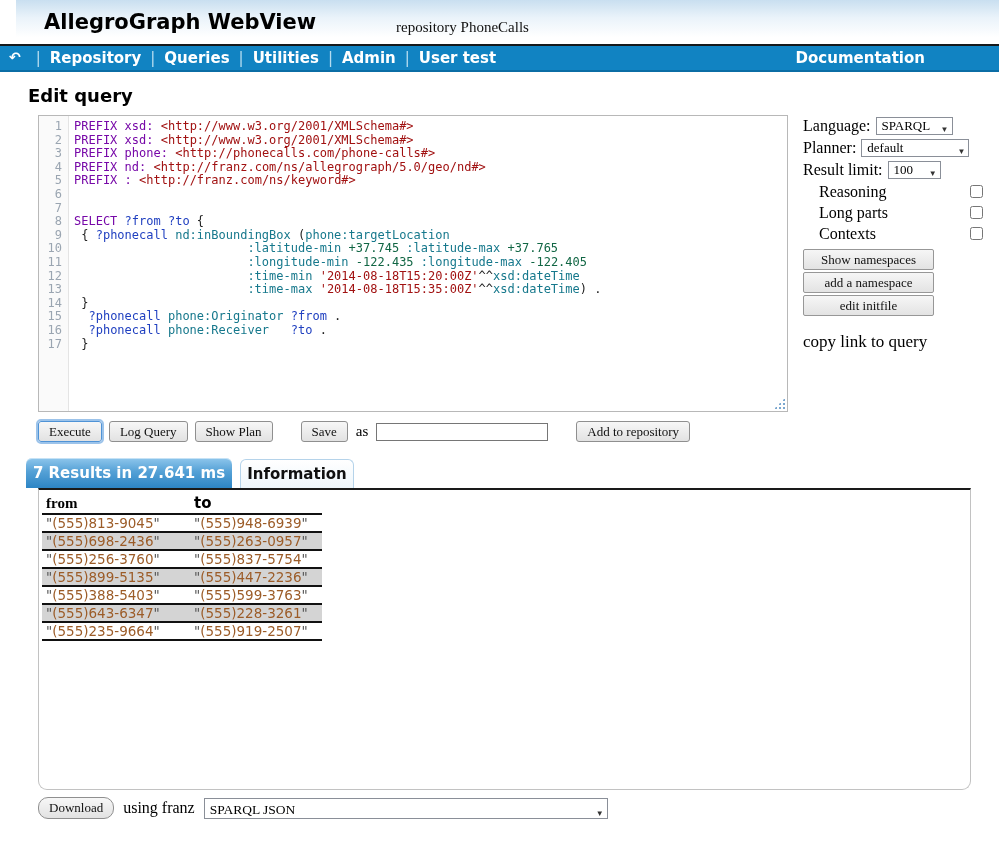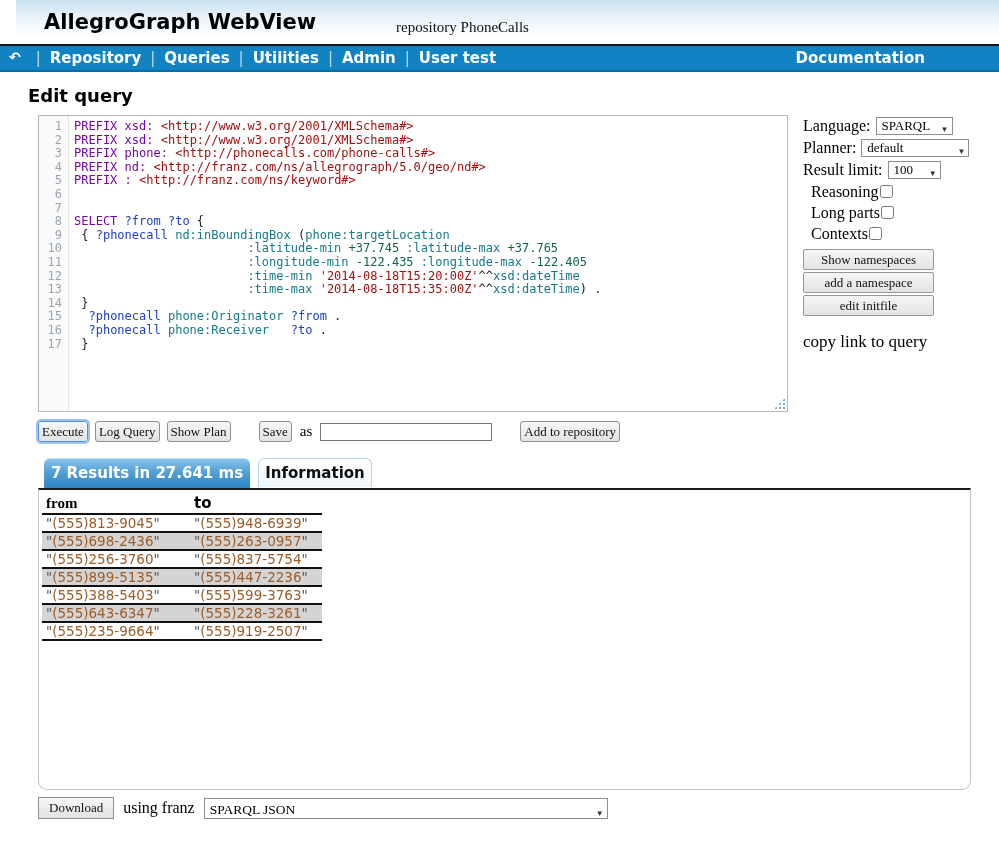--- a/index.html
+++ b/index.html
@@ -54,43 +54,43 @@
   
   .aside { position:absolute; left:803px; top:116px; width:196px; font-size:16px; color:#000; }
   .opt-row { display:flex; align-items:center; gap:5px; margin-bottom:3px; height:19px; }
   .sel { display:inline-flex; align-items:flex-end; justify-content:space-between;
          background:#fff; border:1px solid #8a8f98; height:18px; padding:0 3px 0 5px;
          font-size:13px; cursor:pointer; }
   .sel .arr { font-size:8px; color:#333; margin-left:4px; }
   .sel-lang   { width:77px; }
   .sel-plan   { width:108px; }
   .sel-limit  { width:53px; }
-  .opt-check { display:flex; align-items:center; gap:1px; margin:4px 8px; height:17px; }
+  .opt-check { display:flex; align-items:center; gap:1px; margin:4px 16px; height:17px;justify-content:space-between; }
   .opt-check input { width:13px; height:13px; margin:0; cursor:pointer; }
   .side-btns { margin-top:7px; }
   .side-btn { display:block; width:131px; height:21px; margin:0 0 2px 0;
               font:13px "Liberation Serif", serif; color:#111;
               background:linear-gradient(#f6f6f6,#e3e3e3); border:1px solid #979797;
               border-radius:2px; cursor:pointer; }
   .copylink { font-size:17px; margin-top:16px; cursor:pointer; }
 
   
   .toolbar { position:absolute; left:38px; top:421px; display:flex; align-items:center; gap:7px;
              font-size:13px; }
-  .toolbar button { font:13px "Liberation Serif", serif; color:#111; padding:2px 3px; height:21px;
+  .toolbar button { font:13px "Liberation Serif", serif; color:#111; padding:2px 10px; height:21px;
                     background:linear-gradient(#f7f7f7,#e2e2e2); border:1px solid #8f8f8f;
                     border-radius:3px; cursor:pointer; }
   .toolbar button.focused { border-color:#4f93d6; outline:2px solid #9cc3ea; outline-offset:0; }
   .as-label { font-size:15px; margin:0 1px; }
   .save-input { width:172px; height:18px; border:1px solid #767676; padding:1px 3px;
                 font:13px "Liberation Serif", serif; }
   .gap16 { width:14px; }
 
   
-  .tabs { position:absolute; left:44px; top:458px; display:flex; align-items:flex-start; z-index:2; }
+  .tabs { position:absolute; left:26px; top:458px; display:flex; align-items:center; z-index:2; }
   .tab { font:bold 15px "DejaVu Sans", sans-serif; text-align:center;
          border-radius:6px 6px 0 0; cursor:pointer; }
   .tab.active { width:206px; height:30px; line-height:30px; color:#fff;
                 background:linear-gradient(to bottom,#8ec6ec 0%,#55a1d6 45%,#2d85c5 100%);
                 box-shadow:inset 0 1px 0 rgba(255,255,255,.5); }
   .tab:not(.active) { width:114px; height:29px; line-height:28px; color:#101010; margin-left:8px;
                 background:linear-gradient(to bottom,#ffffff 0%,#eef6fb 100%);
                 border:1px solid #b5d3ea; border-bottom:none; }
 
   
@@ -103,21 +103,21 @@
   .results-table th:last-child  { width:132px; }
   .results-table td { font:13.5px "DejaVu Sans", sans-serif; color:#9c5c28;
                       padding:0 4px; height:16.5px; border-bottom:2px solid #111; }
   .results-table tr.alt { background:#d4d4d4; }
   .results-table .q { color:#555; }
 
   
   .dl { position:absolute; left:38px; top:797px; display:flex; align-items:center; gap:9px; }
   .dl button { font:13px "Liberation Serif", serif; color:#111; padding:2px 10px; height:22px;
                background:linear-gradient(#f7f7f7,#e2e2e2); border:1px solid #8f8f8f;
-               border-radius:0; cursor:pointer; }
+               border-radius:10px; cursor:pointer; }
   .dl .fmt-label { font-size:16px; }
   .sel-format { width:404px; height:21px; font-size:13.5px; }
 </style>
 </head>
 <body>
 
 <div class="app">
 
   <div class="hdr">
     <h1 class="app-title">AllegroGraph WebView</h1>

